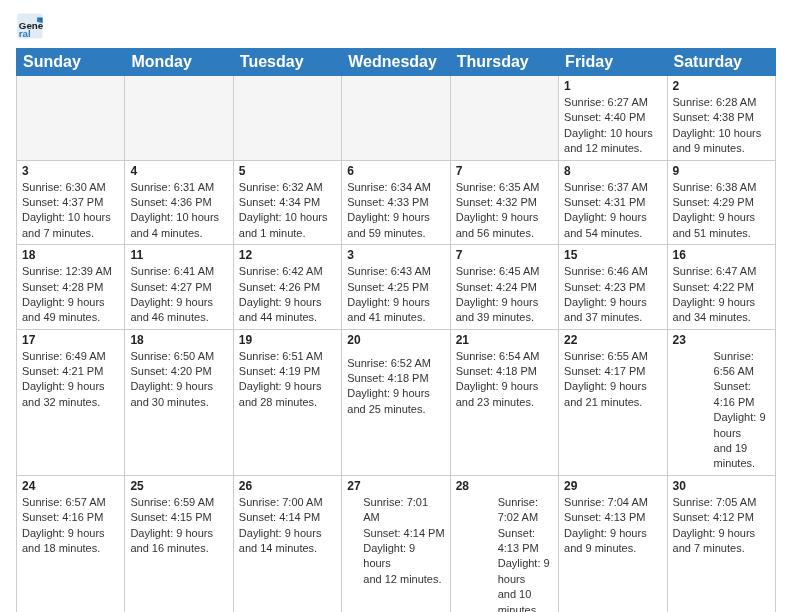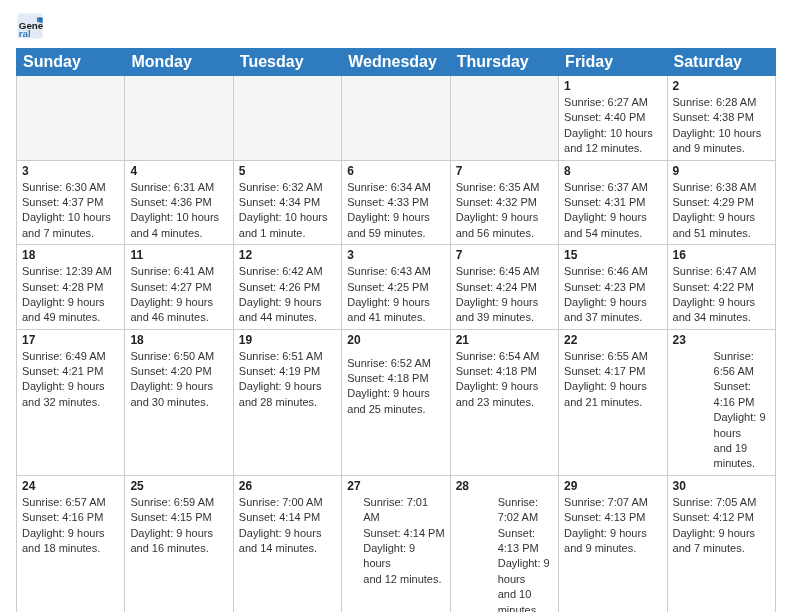--- a/index.html
+++ b/index.html
@@ -326,21 +326,21 @@
           </td>
           <td>
             <span class="day-num">28</span>
             <div class="day-info" style="white-space: pre-line; margin-left: 42px;">Sunrise: 7:02 AM
 Sunset: 4:13 PM
 Daylight: 9 hours
 and 10 minutes.</div>
           </td>
           <td>
             <span class="day-num">29</span>
-            <div class="day-info" style="white-space: pre-line;">Sunrise: 7:07 AM
+            <div class="day-info" style="white-space: pre-line;">Sunrise: 7:04 AM
 Sunset: 4:13 PM
 Daylight: 9 hours
 and 9 minutes.</div>
           </td>
           <td>
             <span class="day-num">30</span>
             <div class="day-info" style="white-space: pre-line;">Sunrise: 7:05 AM
 Sunset: 4:12 PM
 Daylight: 9 hours
 and 7 minutes.</div>

